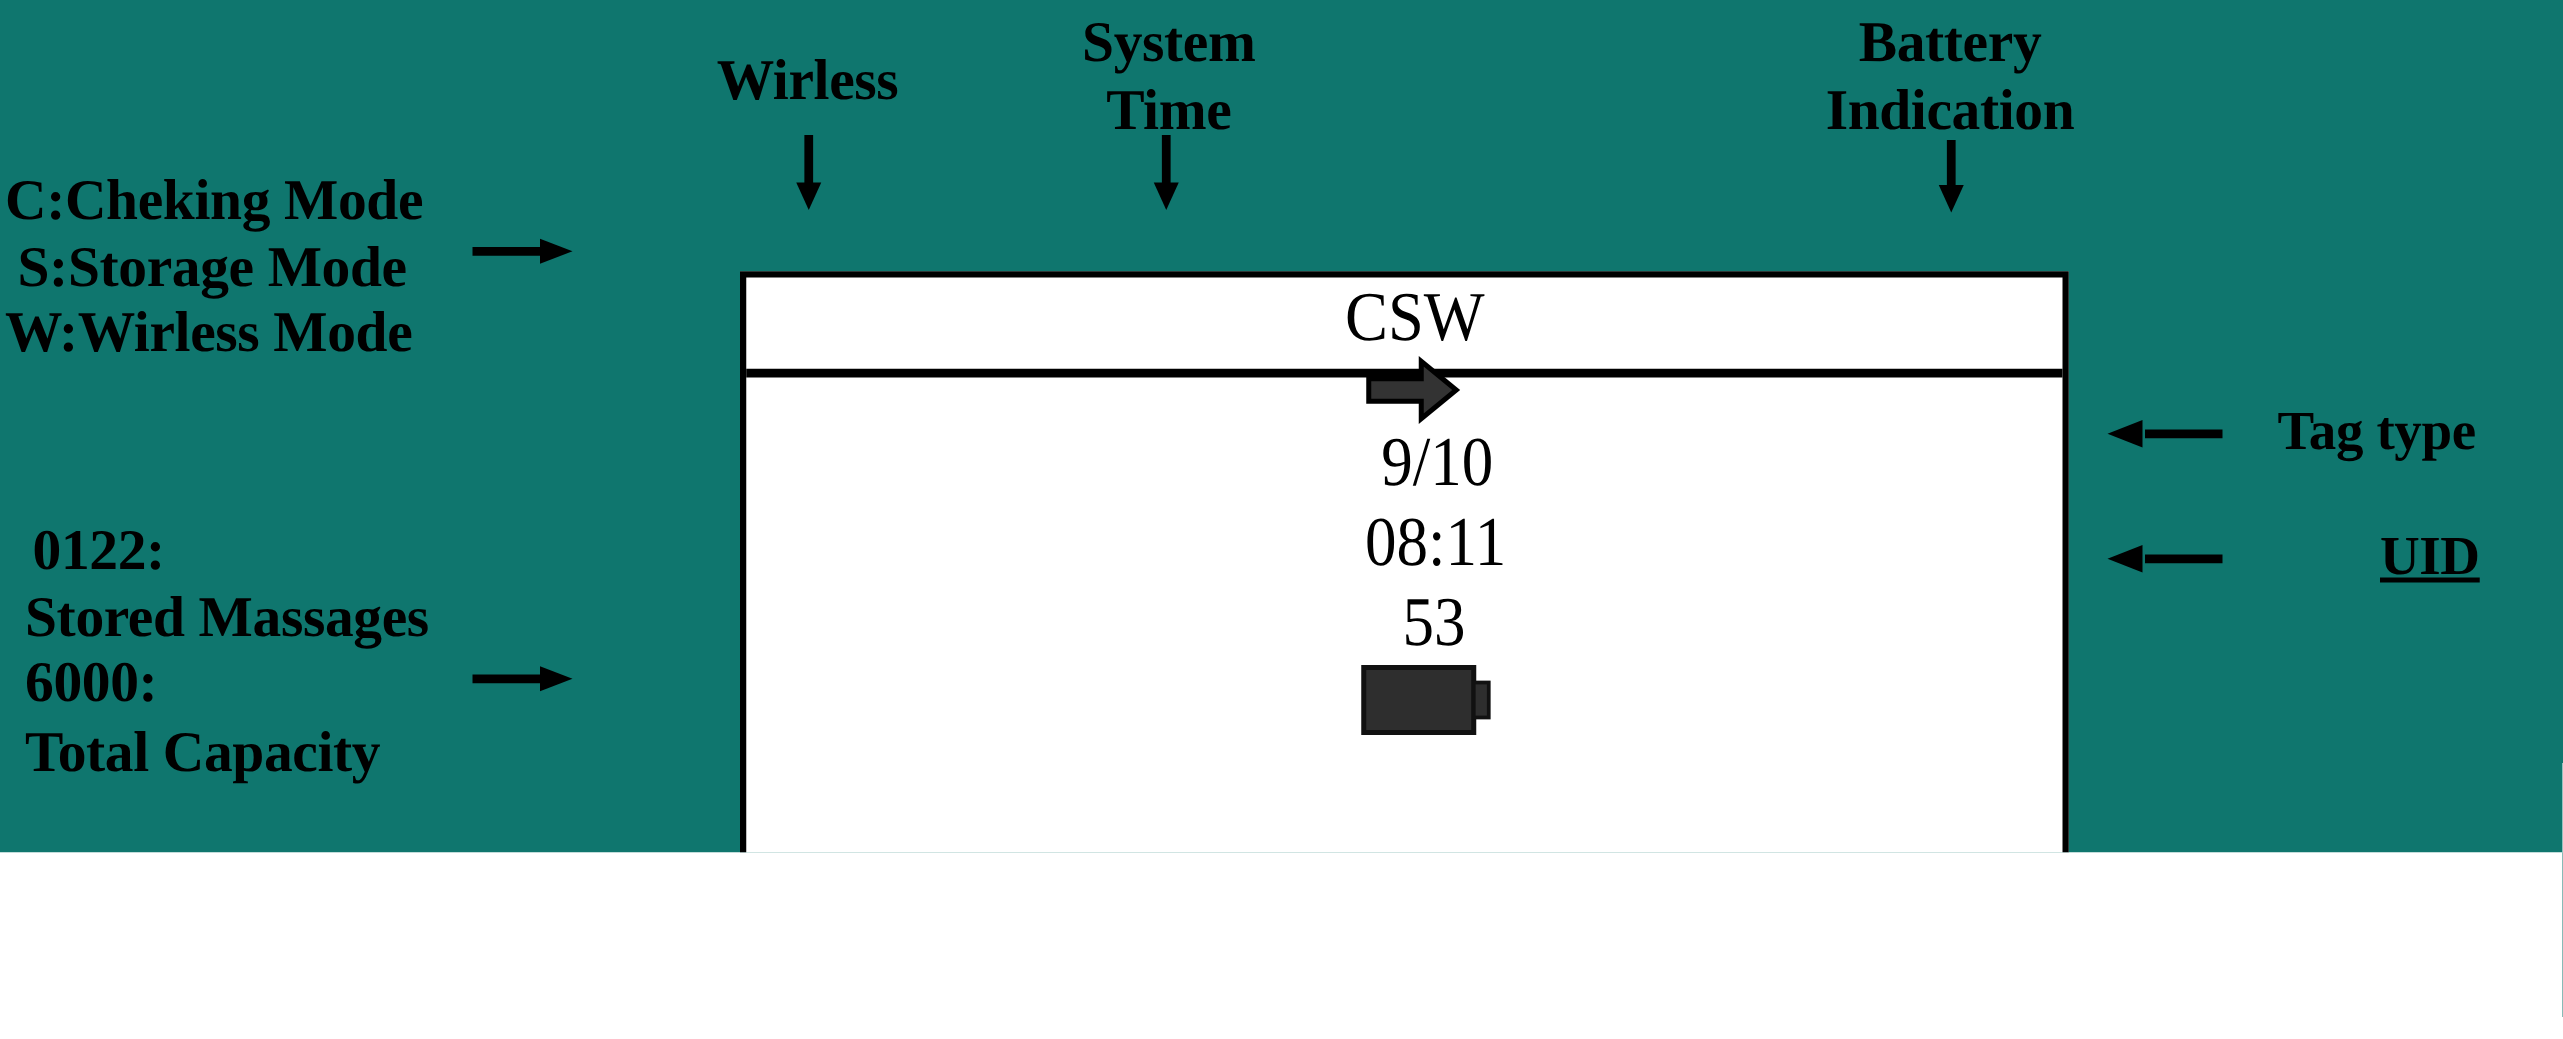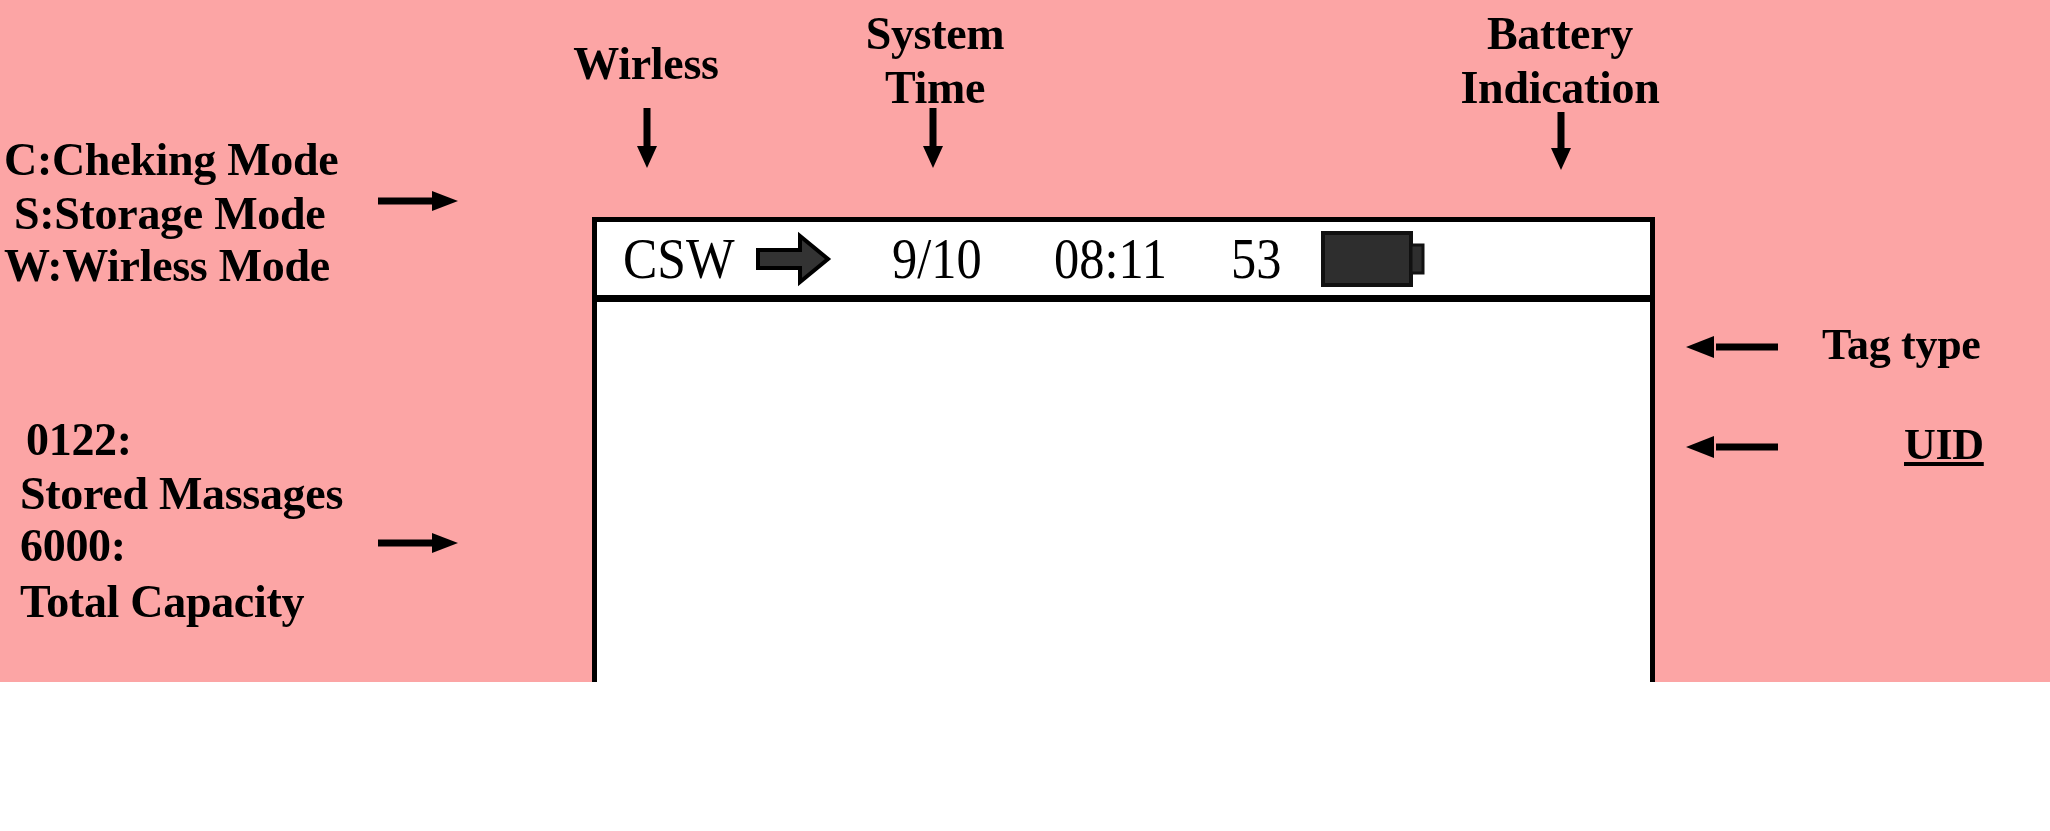--- a/index.html
+++ b/index.html
@@ -9,21 +9,21 @@
     background: #ffffff;
   }
   body {
     font-family: "Liberation Serif", "DejaVu Serif", serif;
     color: #000000;
   }
   #stage {
     position: relative;
     width: 2050px;
     height: 682px;
-    background: #fca5a5;
+    background: #0f766e;
     overflow: hidden;
   }
 
   
   .abs { position: absolute; }
 
   
   .callout {
     font-family: "Liberation Serif", "DejaVu Serif", serif;
     font-weight: bold;
@@ -52,20 +52,21 @@
     box-sizing: border-box;
   }
   #statusbar {
     position: relative;
     height: 80px;
     border-bottom: 7px solid #000;
     box-sizing: border-box;
     display: flex;
     align-items: center;
     white-space: nowrap;
+    flex-direction: column;
   }
   .lcdtext {
     font-family: "Liberation Serif", "DejaVu Serif", serif;
     font-weight: normal;
     color: #000;
     letter-spacing: 0px;
   }
   #mode-label {
     font-size: 56px;
     margin-left: 26px;

